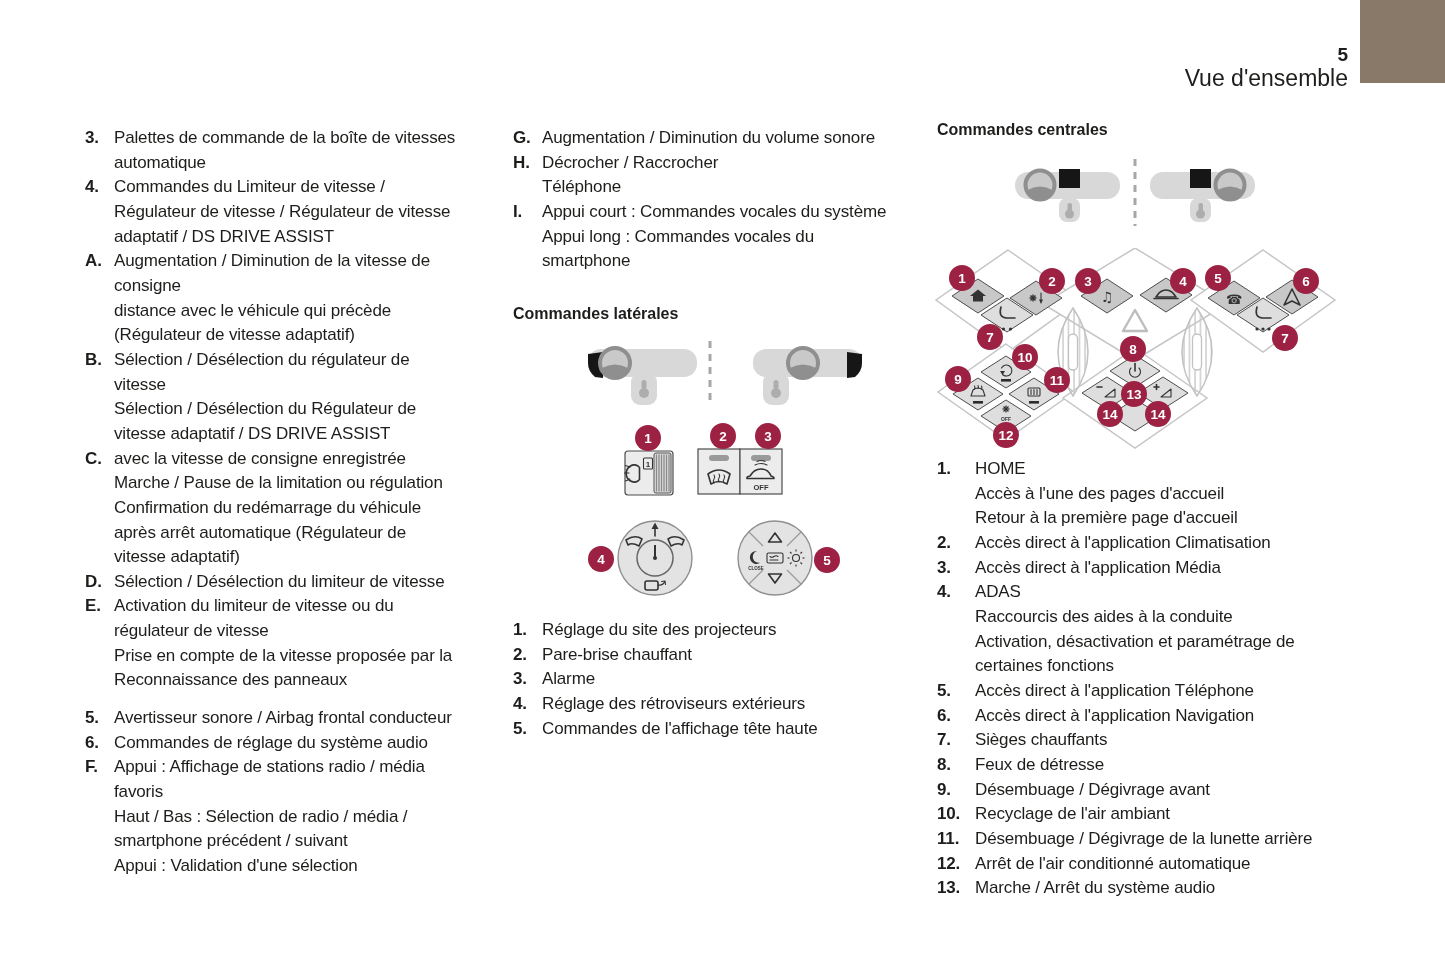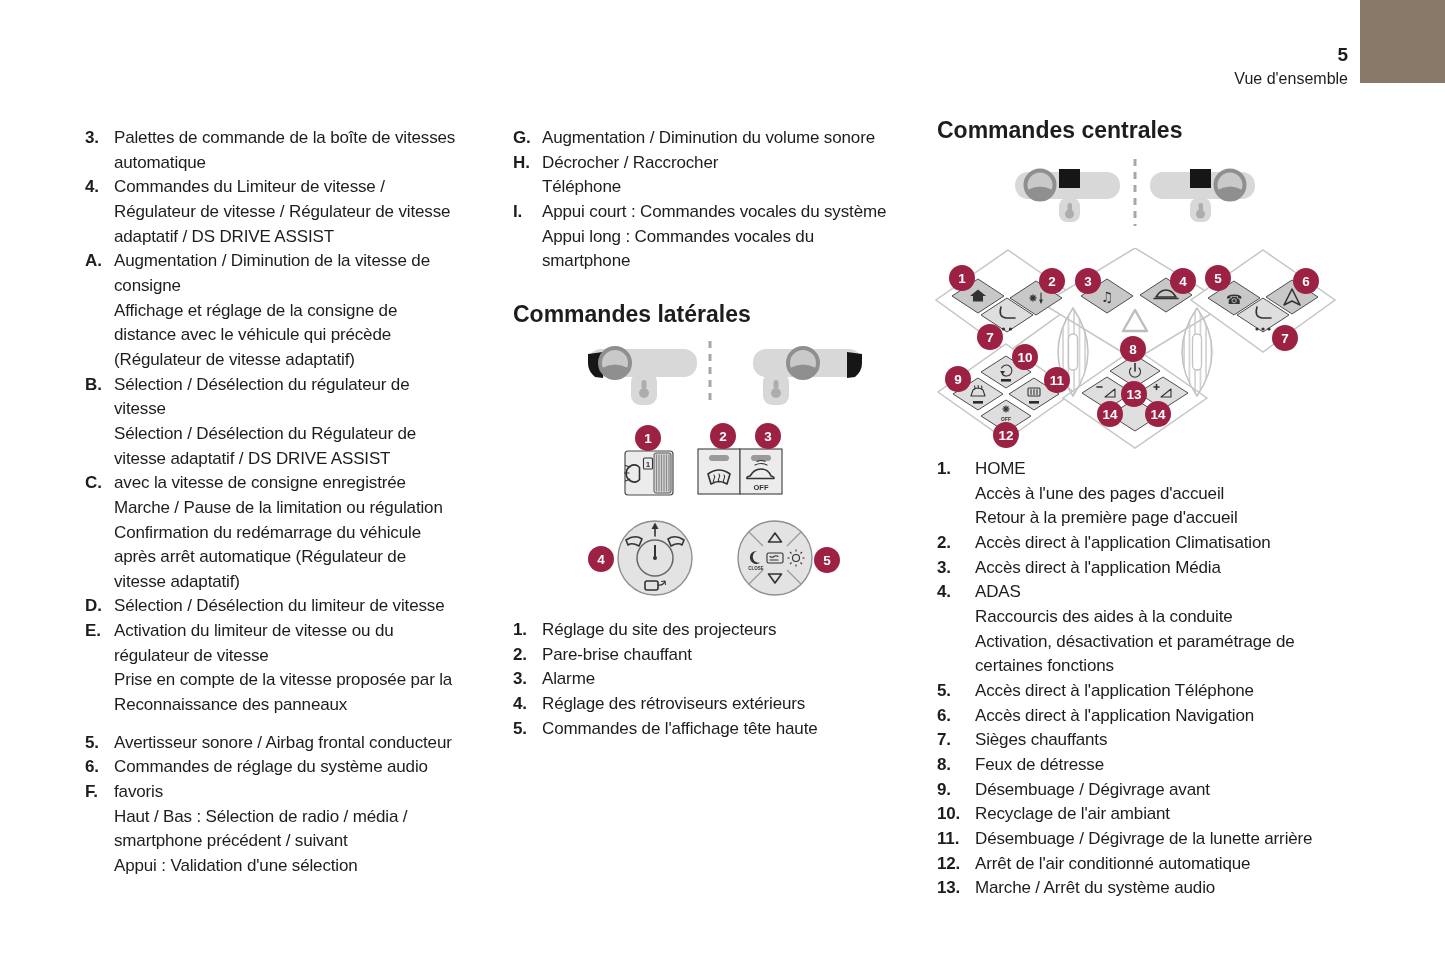--- a/index.html
+++ b/index.html
@@ -1,33 +1,33 @@
 <!DOCTYPE html>
 <html style="--accent: #9c2143; --tab: #887968;"><head>
 <meta charset="utf-8">
 <style>
   html,body{margin:0;padding:0;background:#ffffff;}
   .page{position:relative;width:1445px;height:963px;background:#fff;overflow:hidden;
         font-family:"Liberation Sans",sans-serif;color:#1d1d1b;}
   .corner-tab{position:absolute;top:0;right:0;width:85px;height:83px;background:var(--tab,#887968);}
   .page-head{position:absolute;top:44px;right:97px;text-align:right;line-height:21px;}
   .page-num{font-size:19px;font-weight:700;}
-  .section-title{font-size:16px;margin-top:3px;}
+  .section-title{font-size:23px;margin-top:3px;}
   .col{position:absolute;}
   #col1{left:85px;top:126px;width:412px;}
   #col2{left:513px;top:126px;width:408px;}
   #col3{left:937px;top:118px;width:428px;}
   .item{display:flex;align-items:flex-start;}
   .item.gap{margin-top:13px;}
   .lab{flex:none;width:29px;font-weight:700;font-size:17px;line-height:24.65px;letter-spacing:-0.15px;}
   #col3 .lab{width:38px;}
   .body{flex:1;}
   .ln{white-space:nowrap;font-size:17px;line-height:24.65px;letter-spacing:-0.15px;}
   .ln .b{font-weight:400;}
-  .h{font-size:23px;font-weight:700;line-height:24px;}
+  .h{font-size:16px;font-weight:700;line-height:24px;}
   #side-heading{margin-top:28px;}
   #side-diagram{display:block;margin:7px 0 0 62px;}
   #side-list{margin-top:5px;}
   #central-wheels{display:block;margin:13px 0 0 -7px;}
   #central-cluster{display:block;margin:18px 0 0 -7px;}
   #central-list{margin-top:-6px;}
   
   .dashline{stroke:#a7a7a7;stroke-width:3;stroke-dasharray:7 6;fill:none;}
   .dash-fill{fill:#d8d8d8;}
   .btn{fill:#ececec;stroke:#4d4d4d;stroke-width:1.2;}
@@ -69,21 +69,20 @@
             <div class="ln"><span>Commandes du Limiteur de vitesse /</span></div>
             <div class="ln"><span>Régulateur de vitesse / Régulateur de vitesse</span></div>
             <div class="ln"><span>adaptatif / DS DRIVE ASSIST</span></div>
           </div>
         </div>
         <div class="item">
           <span class="lab">A.</span>
           <div class="body">
             <div class="ln"><span>Augmentation / Diminution de la vitesse de</span></div>
             <div class="ln"><span>consigne</span></div>
-            <div class="ln"><span>Affichage et réglage de la consigne de</span></div>
             <div class="ln"><span>distance avec le véhicule qui précède</span></div>
             <div class="ln"><span>(Régulateur de vitesse adaptatif)</span></div>
           </div>
         </div>
         <div class="item">
           <span class="lab">B.</span>
           <div class="body">
             <div class="ln"><span>Sélection / Désélection du régulateur de</span></div>
             <div class="ln"><span>vitesse</span></div>
             <div class="ln"><span>Sélection / Désélection du Régulateur de</span></div>
@@ -123,20 +122,21 @@
         </div>
         <div class="item">
           <span class="lab">6.</span>
           <div class="body">
             <div class="ln"><span>Commandes de réglage du système audio</span></div>
           </div>
         </div>
         <div class="item">
           <span class="lab">F.</span>
           <div class="body">
+            <div class="ln"><span>Appui : Affichage de stations radio / média</span></div>
             <div class="ln"><span>favoris</span></div>
             <div class="ln"><span>Haut / Bas : Sélection de radio / média /</span></div>
             <div class="ln"><span>smartphone précédent / suivant</span></div>
             <div class="ln"><span>Appui : Validation d'une sélection</span></div>
           </div>
         </div>
       </div>
   </div>
 
   <div id="col2" class="col">

